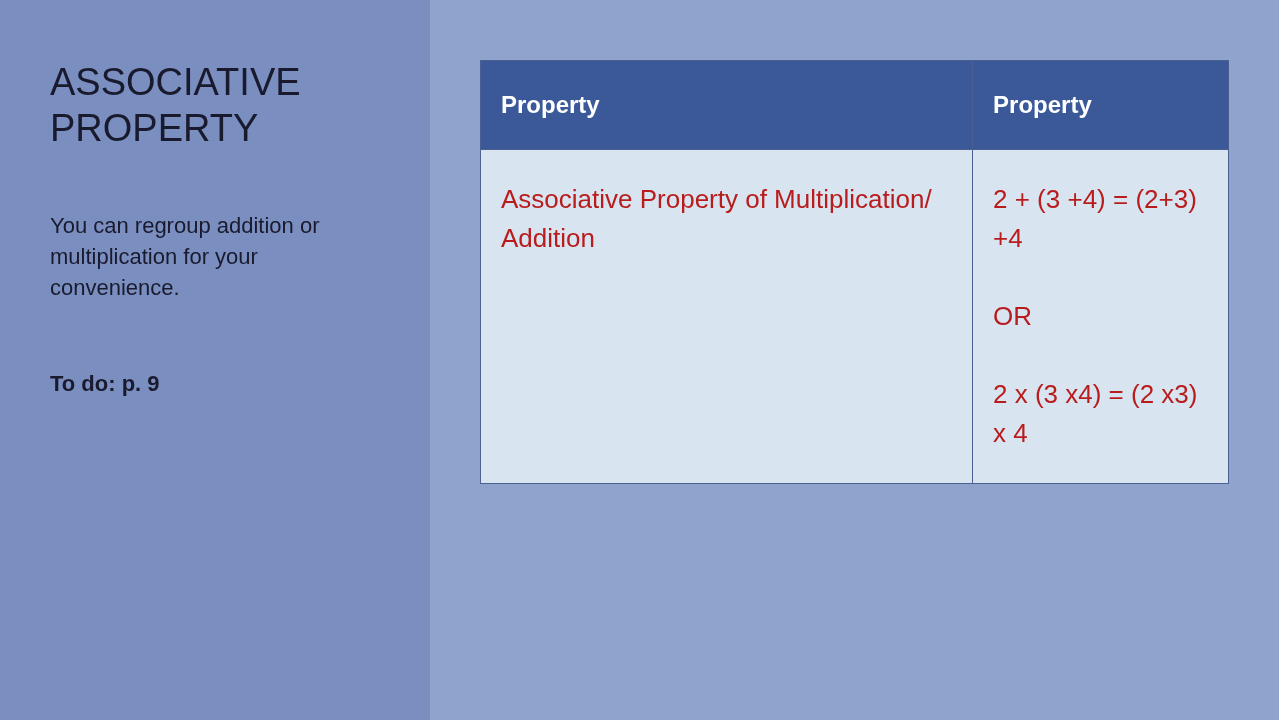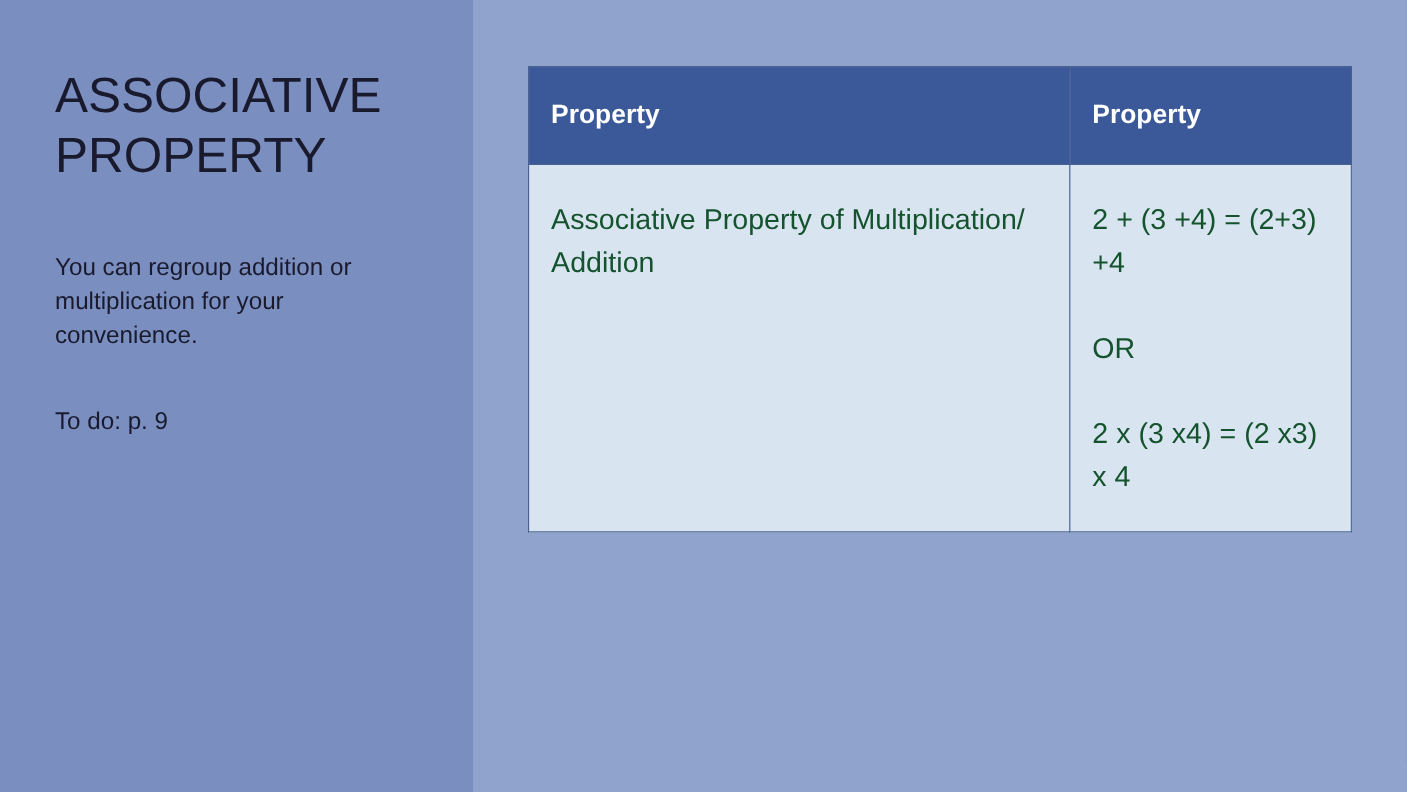--- a/index.html
+++ b/index.html
@@ -22,45 +22,45 @@
       min-width: 430px;
       height: 100%;
       background-color: #7a8fc0;
       padding: 60px 50px;
       display: flex;
       flex-direction: column;
       gap: 0;
     }
 
     .main-title {
-      font-size: 45px;
+      font-size: 38px;
       font-weight: 400;
       color: #1a1a2e;
       line-height: 1.2;
       margin-bottom: 60px;
     }
 
     .definition-label {
       font-size: 22px;
       font-weight: 700;
       color: #1a1a2e;
       margin-bottom: 16px;
     }
 
     .definition-text {
       font-size: 22px;
       font-weight: 400;
       color: #1a1a2e;
       line-height: 1.4;
-      margin-bottom: 50px;
+      margin-bottom: 67px;
     }
 
     .todo-text {
       font-size: 22px;
-      font-weight: 400;
+      font-weight: 700;
       color: #1a1a2e;
     }
 
     .right-panel {
       flex: 1;
       height: 100%;
       background-color: #8fa3cc;
       padding: 60px 50px;
       display: flex;
       align-items: flex-start;
@@ -82,21 +82,21 @@
       font-weight: 700;
       color: white;
       text-align: left;
       border: 1px solid #4a6090;
     }
 
     .table-body td {
       padding: 30px 20px;
       font-size: 26px;
       font-weight: 400;
-      color: #14532d;
+      color: #b91c1c;
       background-color: #d8e4f0;
       border: 1px solid #4a6090;
       vertical-align: top;
       line-height: 1.5;
     }
 
     .example-cell {
       line-height: 1.8;
     }
   </style>

